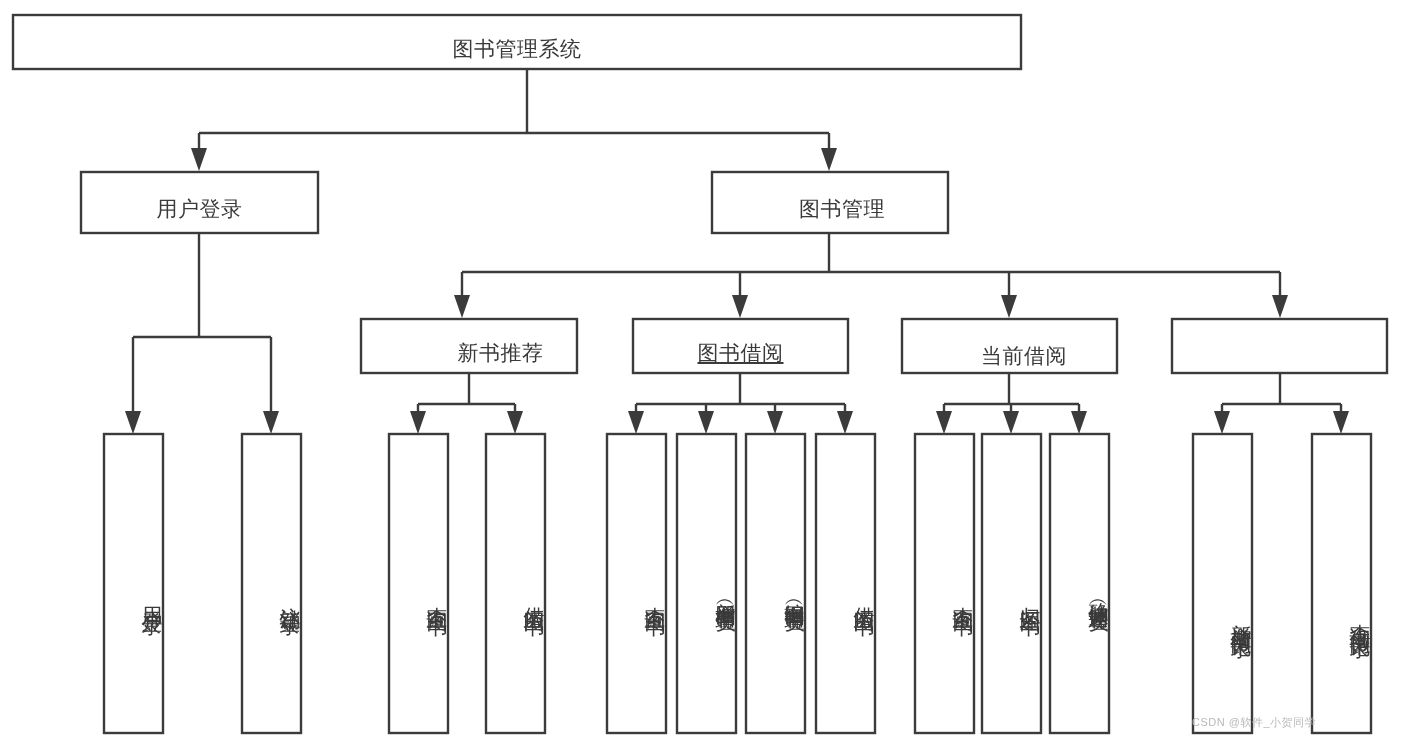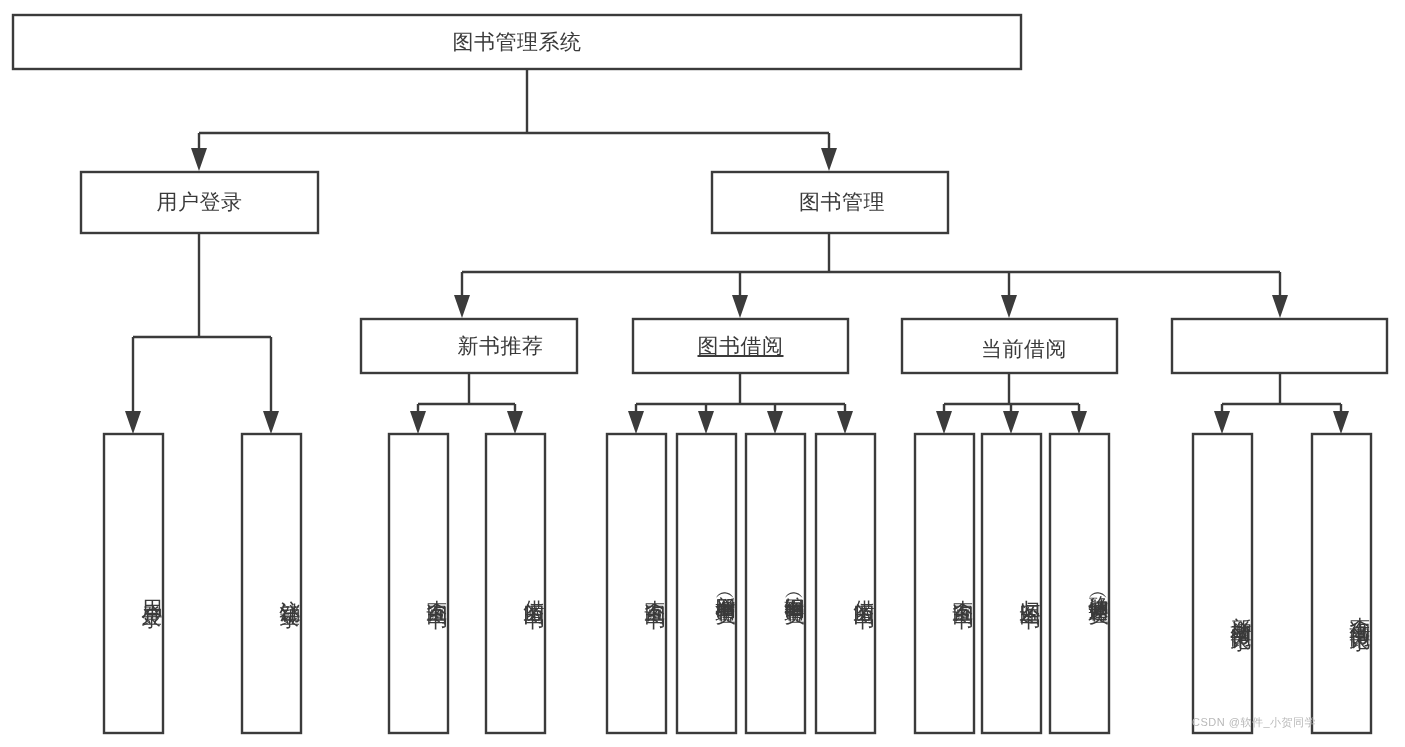--- a/index.html
+++ b/index.html
@@ -41,20 +41,21 @@
   }
   .node-label {
     position: absolute;
     display: flex;
     align-items: center;
     justify-content: center;
     color: #3a3a3a;
     font-family: "Liberation Sans", "DejaVu Sans", sans-serif;
     pointer-events: none;
     box-sizing: border-box;
+    margin-top: 7px;
   }
   .node-label.horiz {
     font-size: 21px;
     line-height: 1.15;
     letter-spacing: 0.5px;
     white-space: nowrap;
   }
   .node-label.vert {
     writing-mode: vertical-rl;
     text-orientation: upright;

